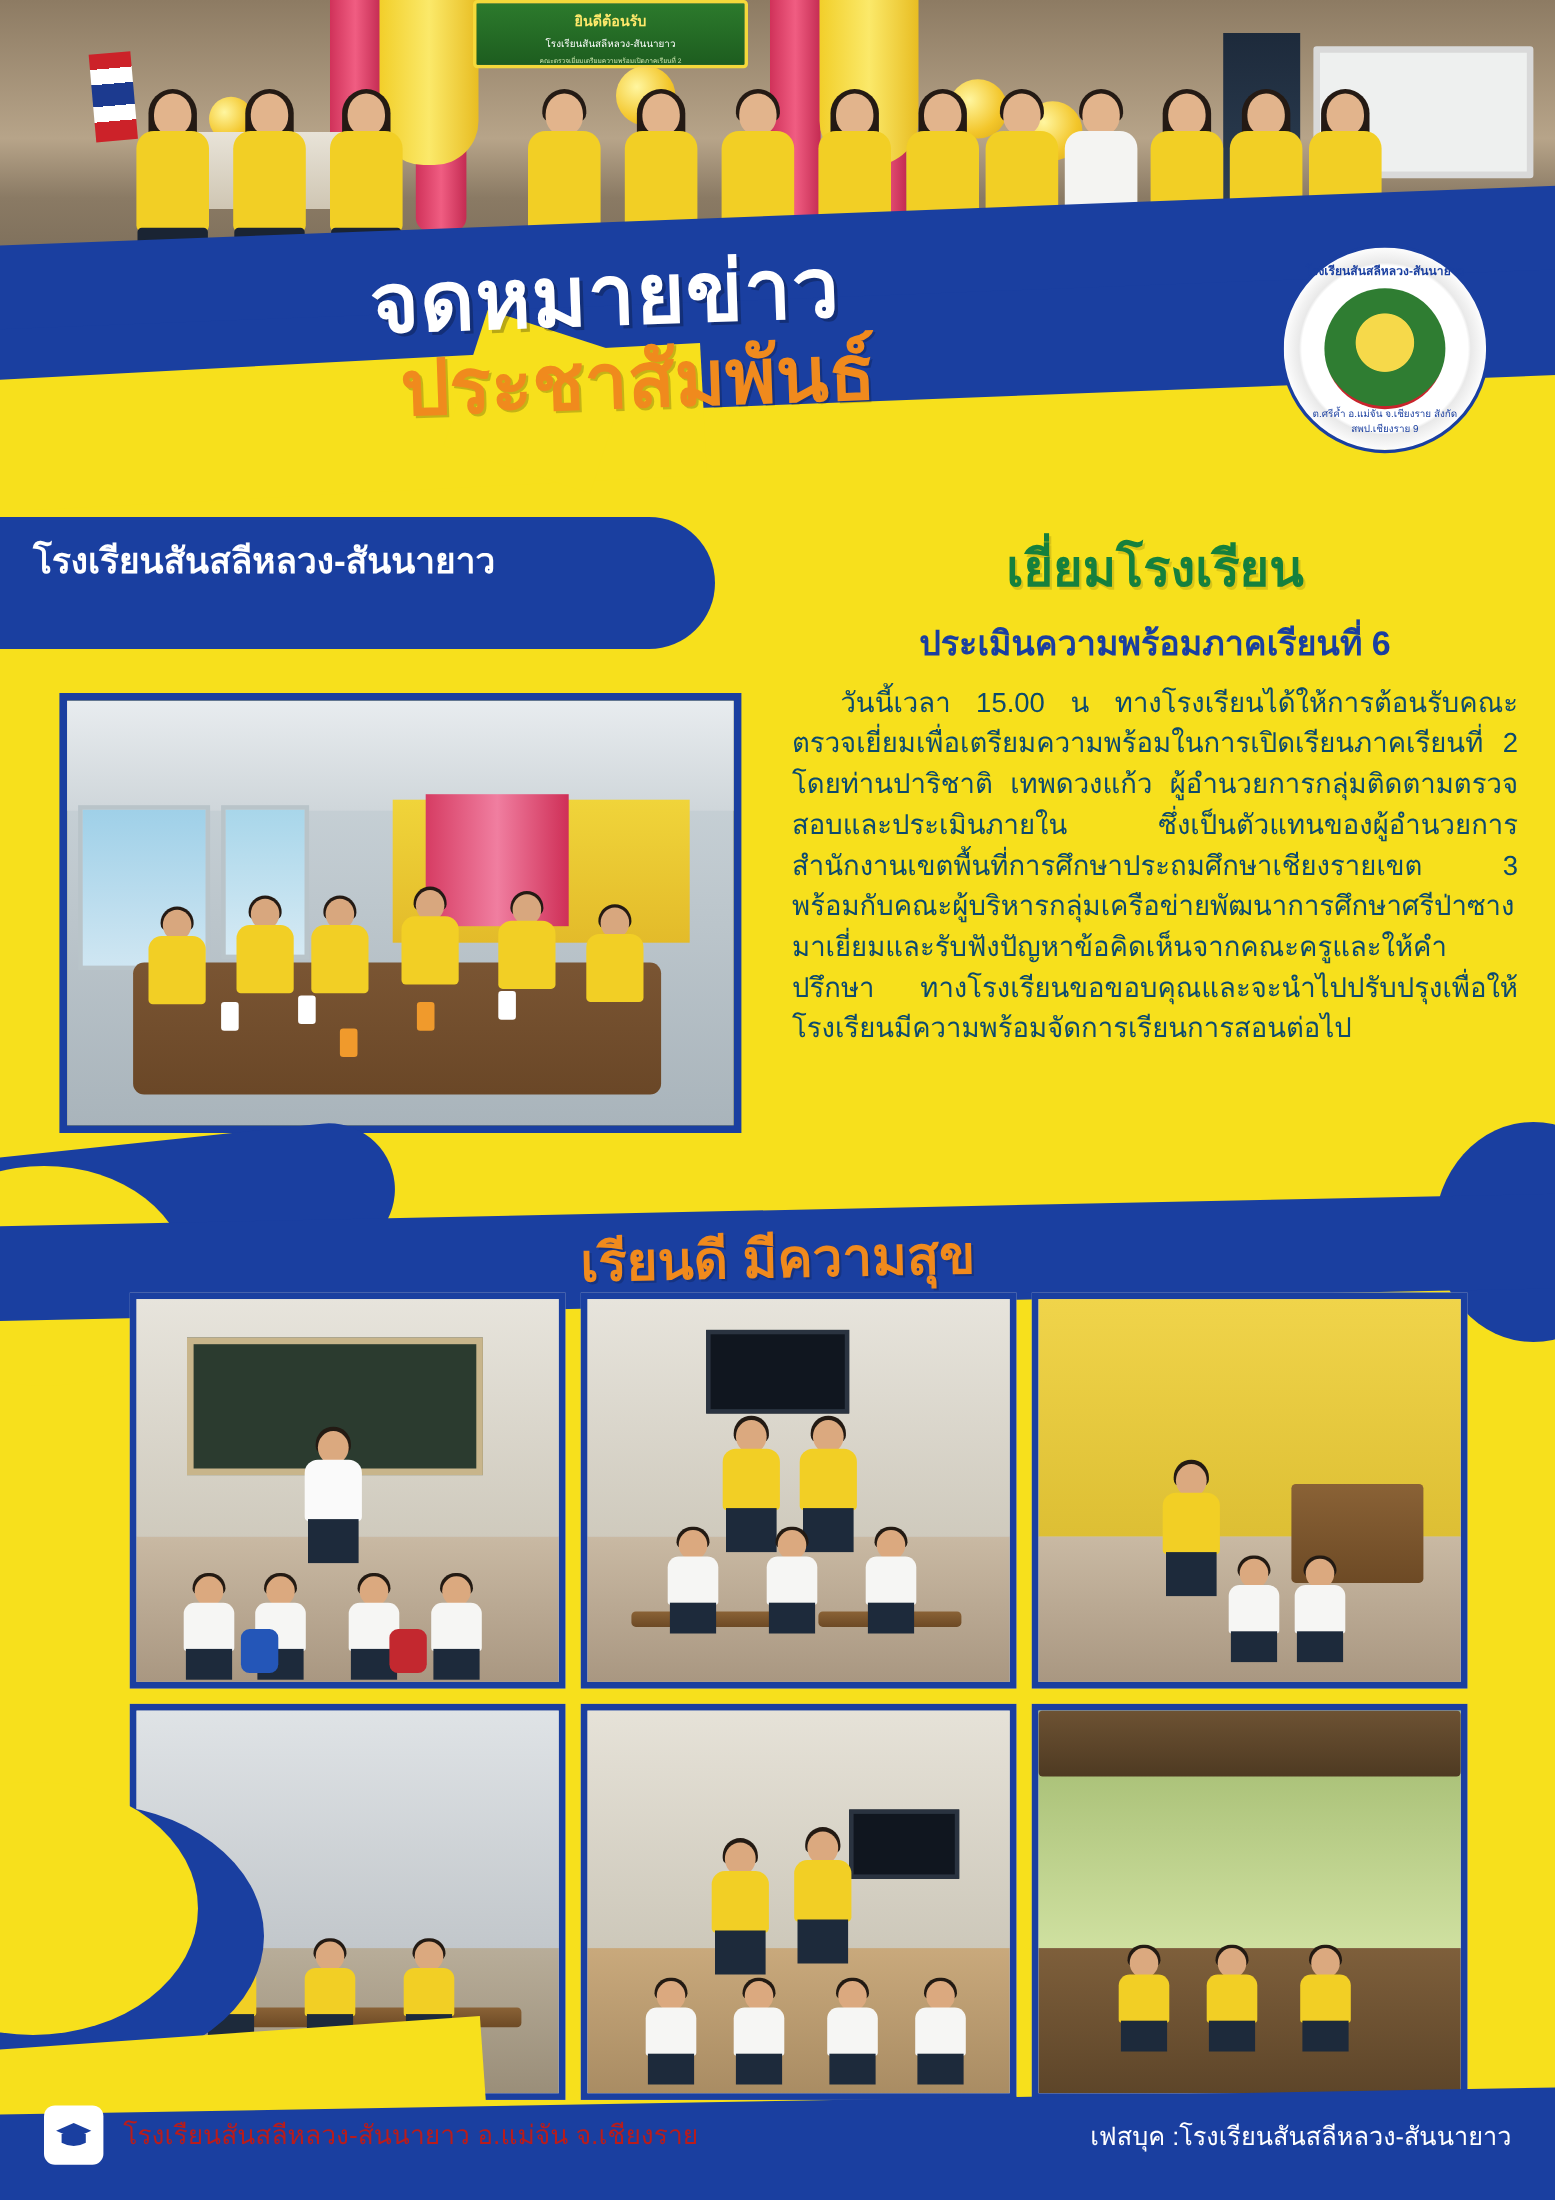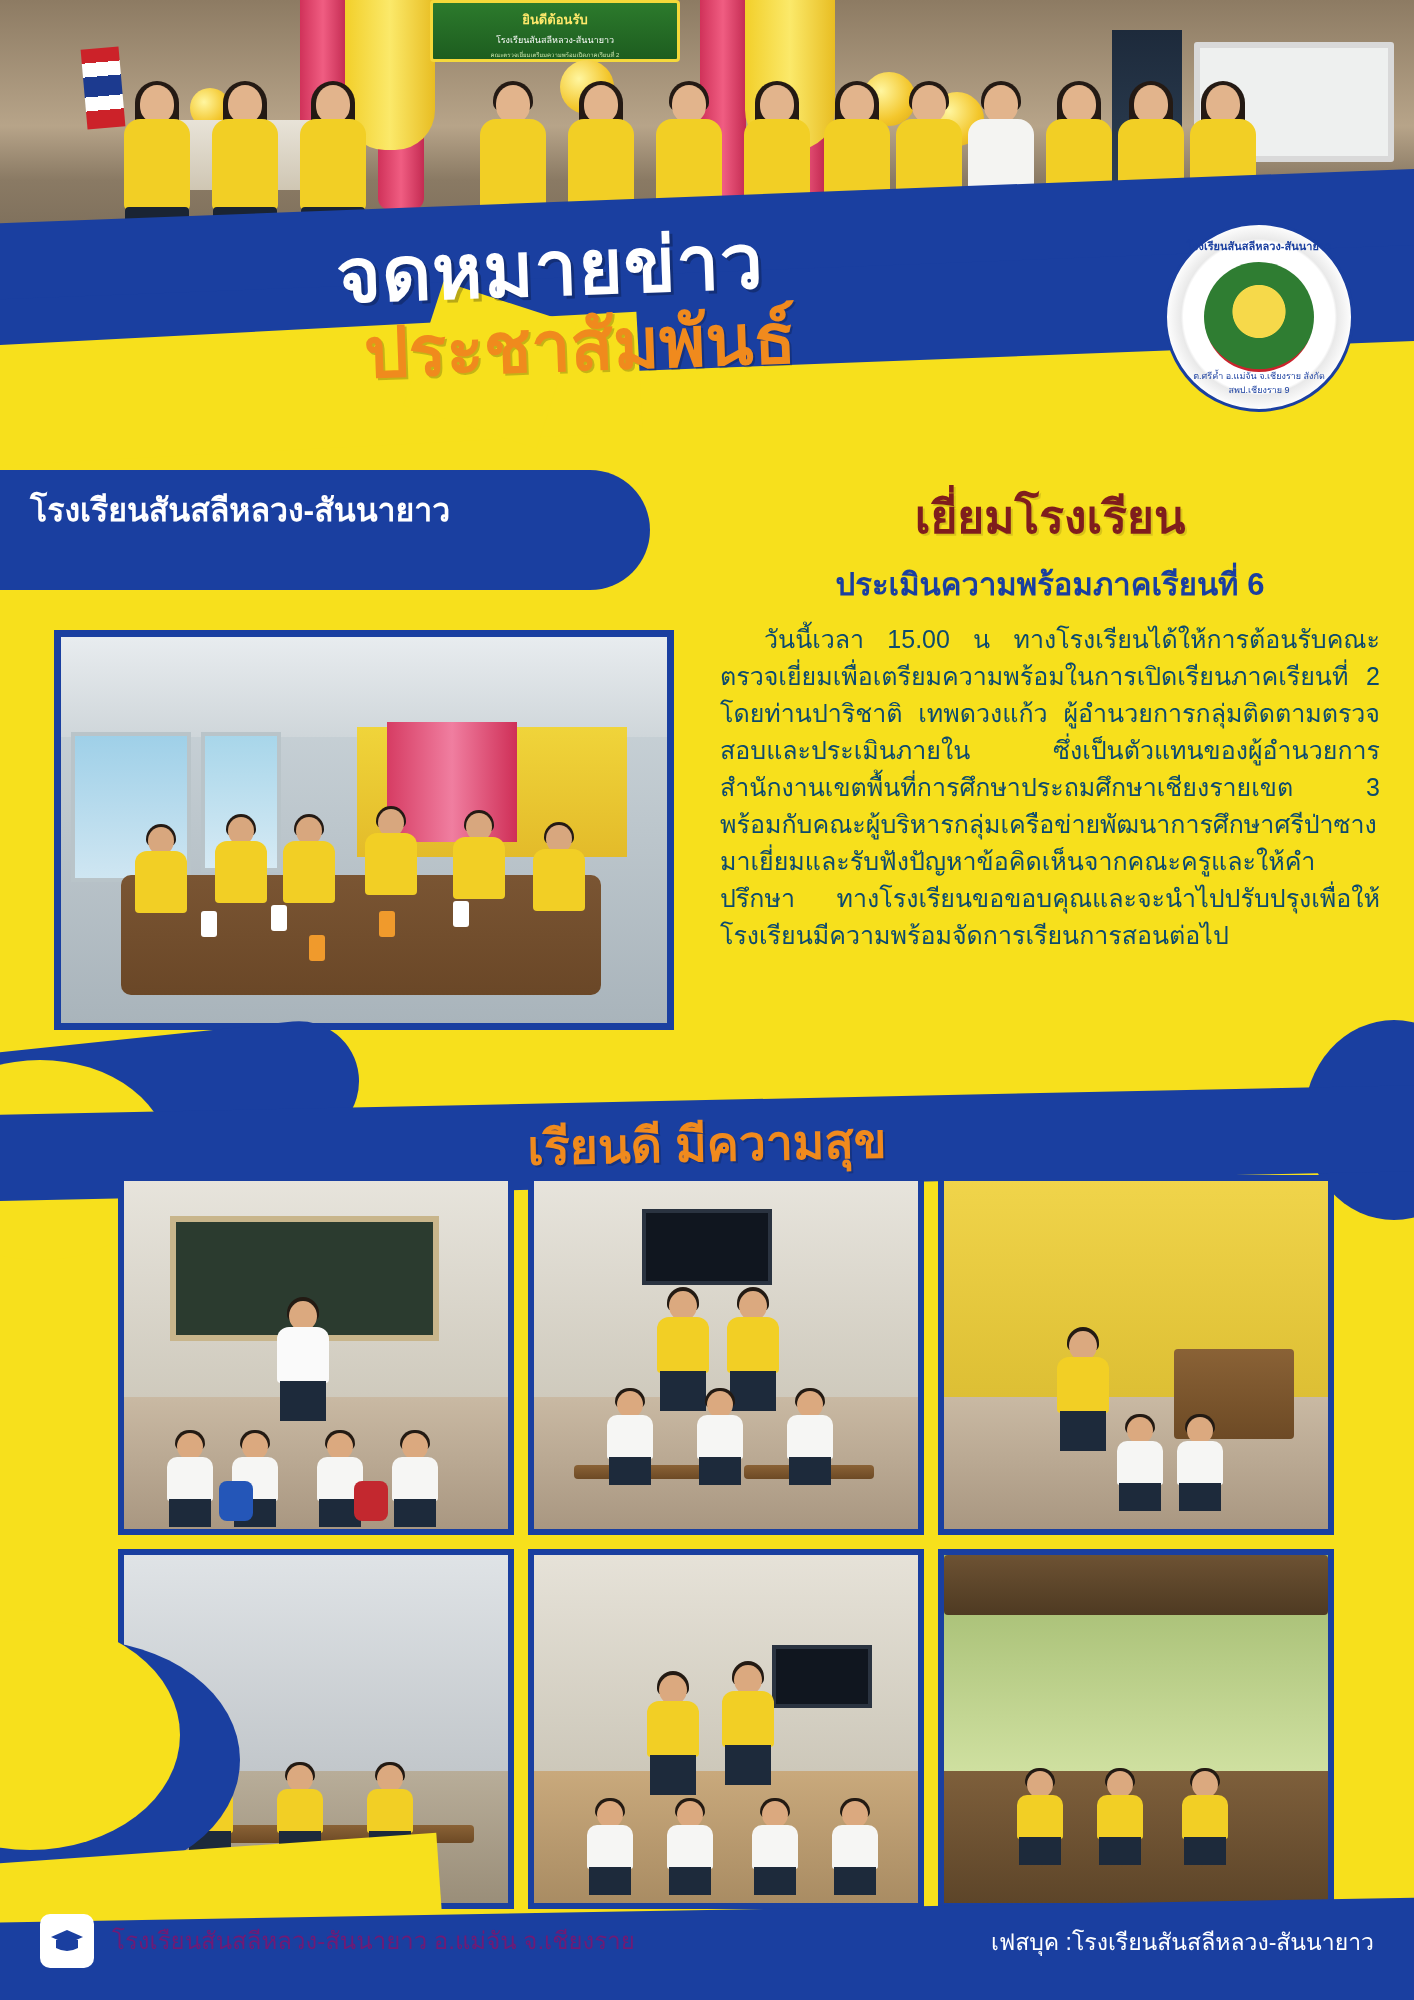--- a/index.html
+++ b/index.html
@@ -159,21 +159,21 @@
     color: #fff;
   }
   .school-name { font-size: 32px; font-weight: bold; }
   .school-issue { font-size: 28px; margin-top: 6px; }
 
   
   .article {
     position: absolute; left: 720px; top: 480px; width: 660px;
   }
   .art-h1 {
-    text-align:center; font-size: 46px; font-weight:bold; color:#7f1d1d;
+    text-align:center; font-size: 46px; font-weight:bold; color:#15803d;
     text-shadow: 2px 2px 0 rgba(0,0,0,0.12);
   }
   .art-h2 {
     text-align:center; font-size: 31px; font-weight:bold; color:#1a3fa0;
     margin-top: 6px;
   }
   .art-body {
     margin-top: 12px; font-size: 25px; line-height: 1.48; color:#0c4a6e;
     text-align: justify; text-indent: 44px;
   }
@@ -254,21 +254,21 @@
     position:absolute; left: -60px; bottom: 60px; width: 500px; height: 90px;
     background:#f7e01c; transform: rotate(-4deg);
   }
   .footer-icon {
     position:absolute; left: 40px; bottom: 32px; width: 54px; height: 54px;
     background: #ffffff; border-radius: 10px;
     display:flex; align-items:center; justify-content:center;
   }
   .footer-left {
     position:absolute; left: 112px; bottom: 40px;
-    font-size: 24px; color:#701a75;
+    font-size: 24px; color:#b91c1c;
   }
   .footer-right {
     position:absolute; right: 40px; bottom: 40px;
     font-size: 23px; color:#ffffff;
   }
   .corner-blue-bl {
     position:absolute; left:-80px; bottom: 120px; width: 320px; height: 240px;
     background:#1a3fa0; border-radius: 50%;
   }
   .corner-yellow-bl {

